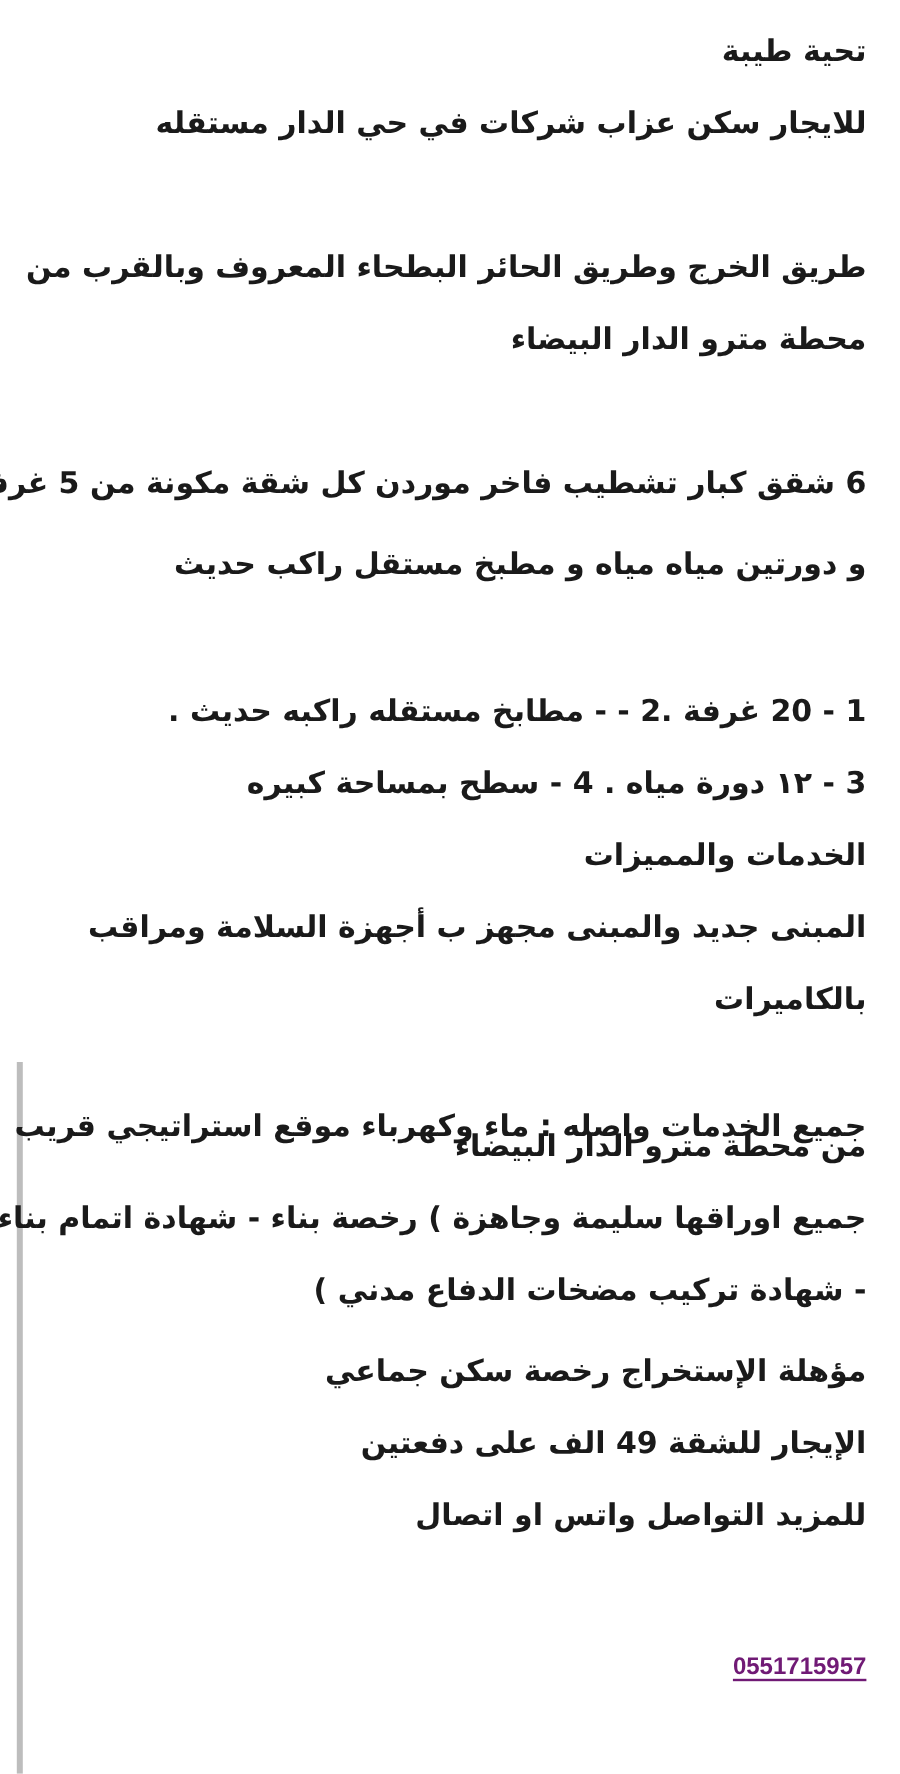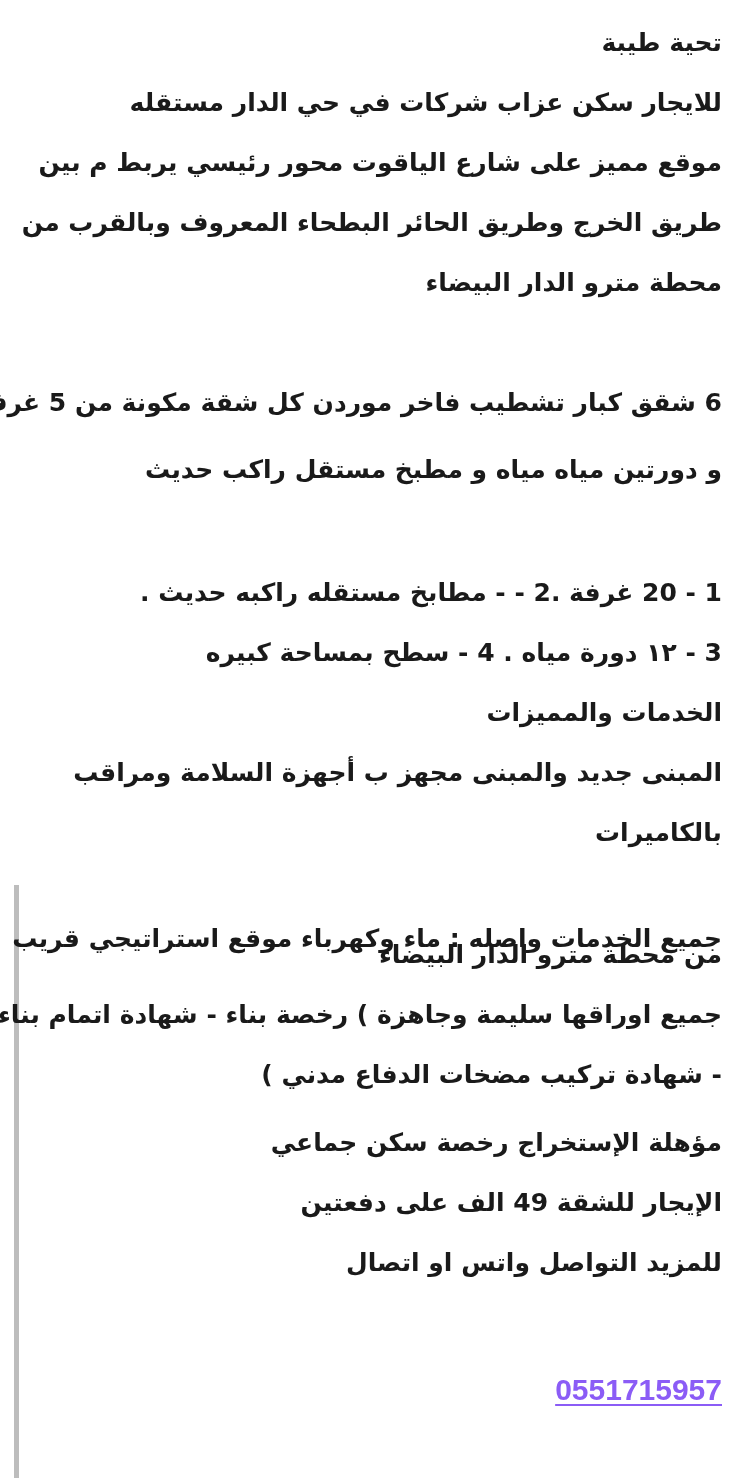--- a/index.html
+++ b/index.html
@@ -9,36 +9,35 @@
     color: #1a1a1a;
   }
   .doc {
     position: absolute; left: 0; top: 0; width: 750px; height: 1478px;
   }
   .line {
     position: absolute; right: 28px; direction: rtl; text-align: right;
     font-size: 25px; font-weight: bold; white-space: nowrap; line-height: 1.2;
   }
   .phone {
-    color: #8b5cf6; text-decoration: underline; text-decoration-thickness: 2px; text-underline-offset: 4px;
-    direction: ltr; font-family: "Liberation Sans", sans-serif; font-size: 30px; font-weight: bold;
+    color: #701a75; text-decoration: underline; text-decoration-thickness: 2px; text-underline-offset: 4px;
+    direction: ltr; font-family: "Liberation Sans", sans-serif; font-size: 20px; font-weight: bold;
   }
   .quote-bar {
     position: absolute; left: 14px; top: 885px; width: 5px; height: 593px; background: #bdbdbd;
   }
 </style>
 </head>
 <body>
 
 <div class="doc">
   <div class="quote-bar"></div>
 
   <div class="line" style="top:28px">تحية طيبة</div>
   <div class="line" style="top:88px">للايجار سكن عزاب شركات في حي الدار مستقله</div>
-  <div class="line" style="top:148px">موقع مميز على شارع الياقوت محور رئيسي يربط م بين</div>
   <div class="line" style="top:208px">طريق الخرج وطريق الحائر البطحاء المعروف وبالقرب من</div>
   <div class="line" style="top:268px">محطة مترو الدار البيضاء</div>
 
   <div class="line" style="top:388px">6 شقق كبار تشطيب فاخر موردن كل شقة مكونة من 5 غرف</div>
   <div class="line" style="top:455px">و دورتين مياه مياه و مطبخ مستقل راكب حديث</div>
 
   <div class="line" style="top:578px">1 - 20 غرفة .2 - - مطابخ مستقله راكبه حديث .</div>
   <div class="line" style="top:638px">3 - ١٢ دورة مياه . 4 - سطح بمساحة كبيره</div>
 
   <div class="line" style="top:698px">الخدمات والمميزات</div>

